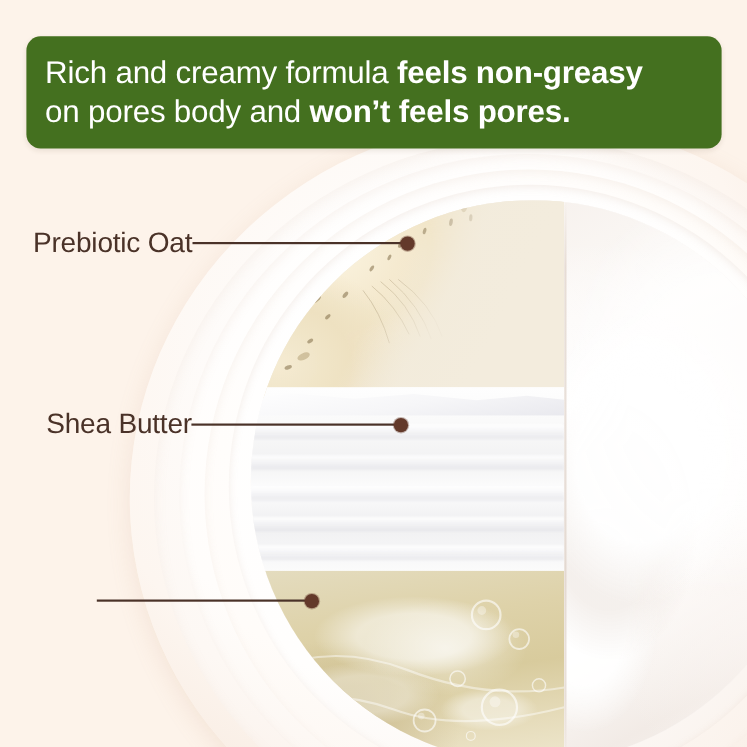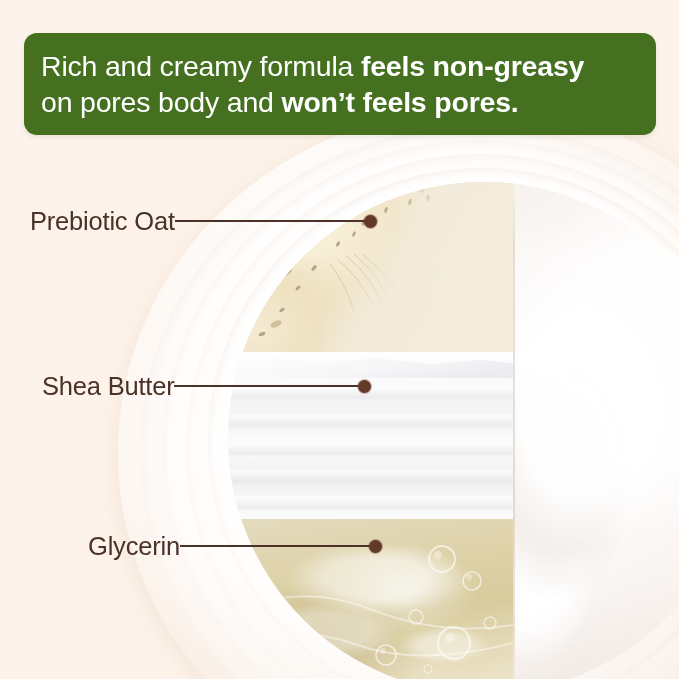--- a/index.html
+++ b/index.html
@@ -252,18 +252,17 @@
     <span class="dot"></span>
   </div>
 
   <div class="callout" id="co-1">
     <span class="txt">Shea Butter</span>
     <span class="leader" style="width:185px"></span>
     <span class="dot"></span>
   </div>
 
   <div class="callout" id="co-2">
-    <span class="txt">Glycerin</span>
     <span class="leader" style="width:190px"></span>
     <span class="dot"></span>
   </div>
 
 </div>
 
 </body></html>

